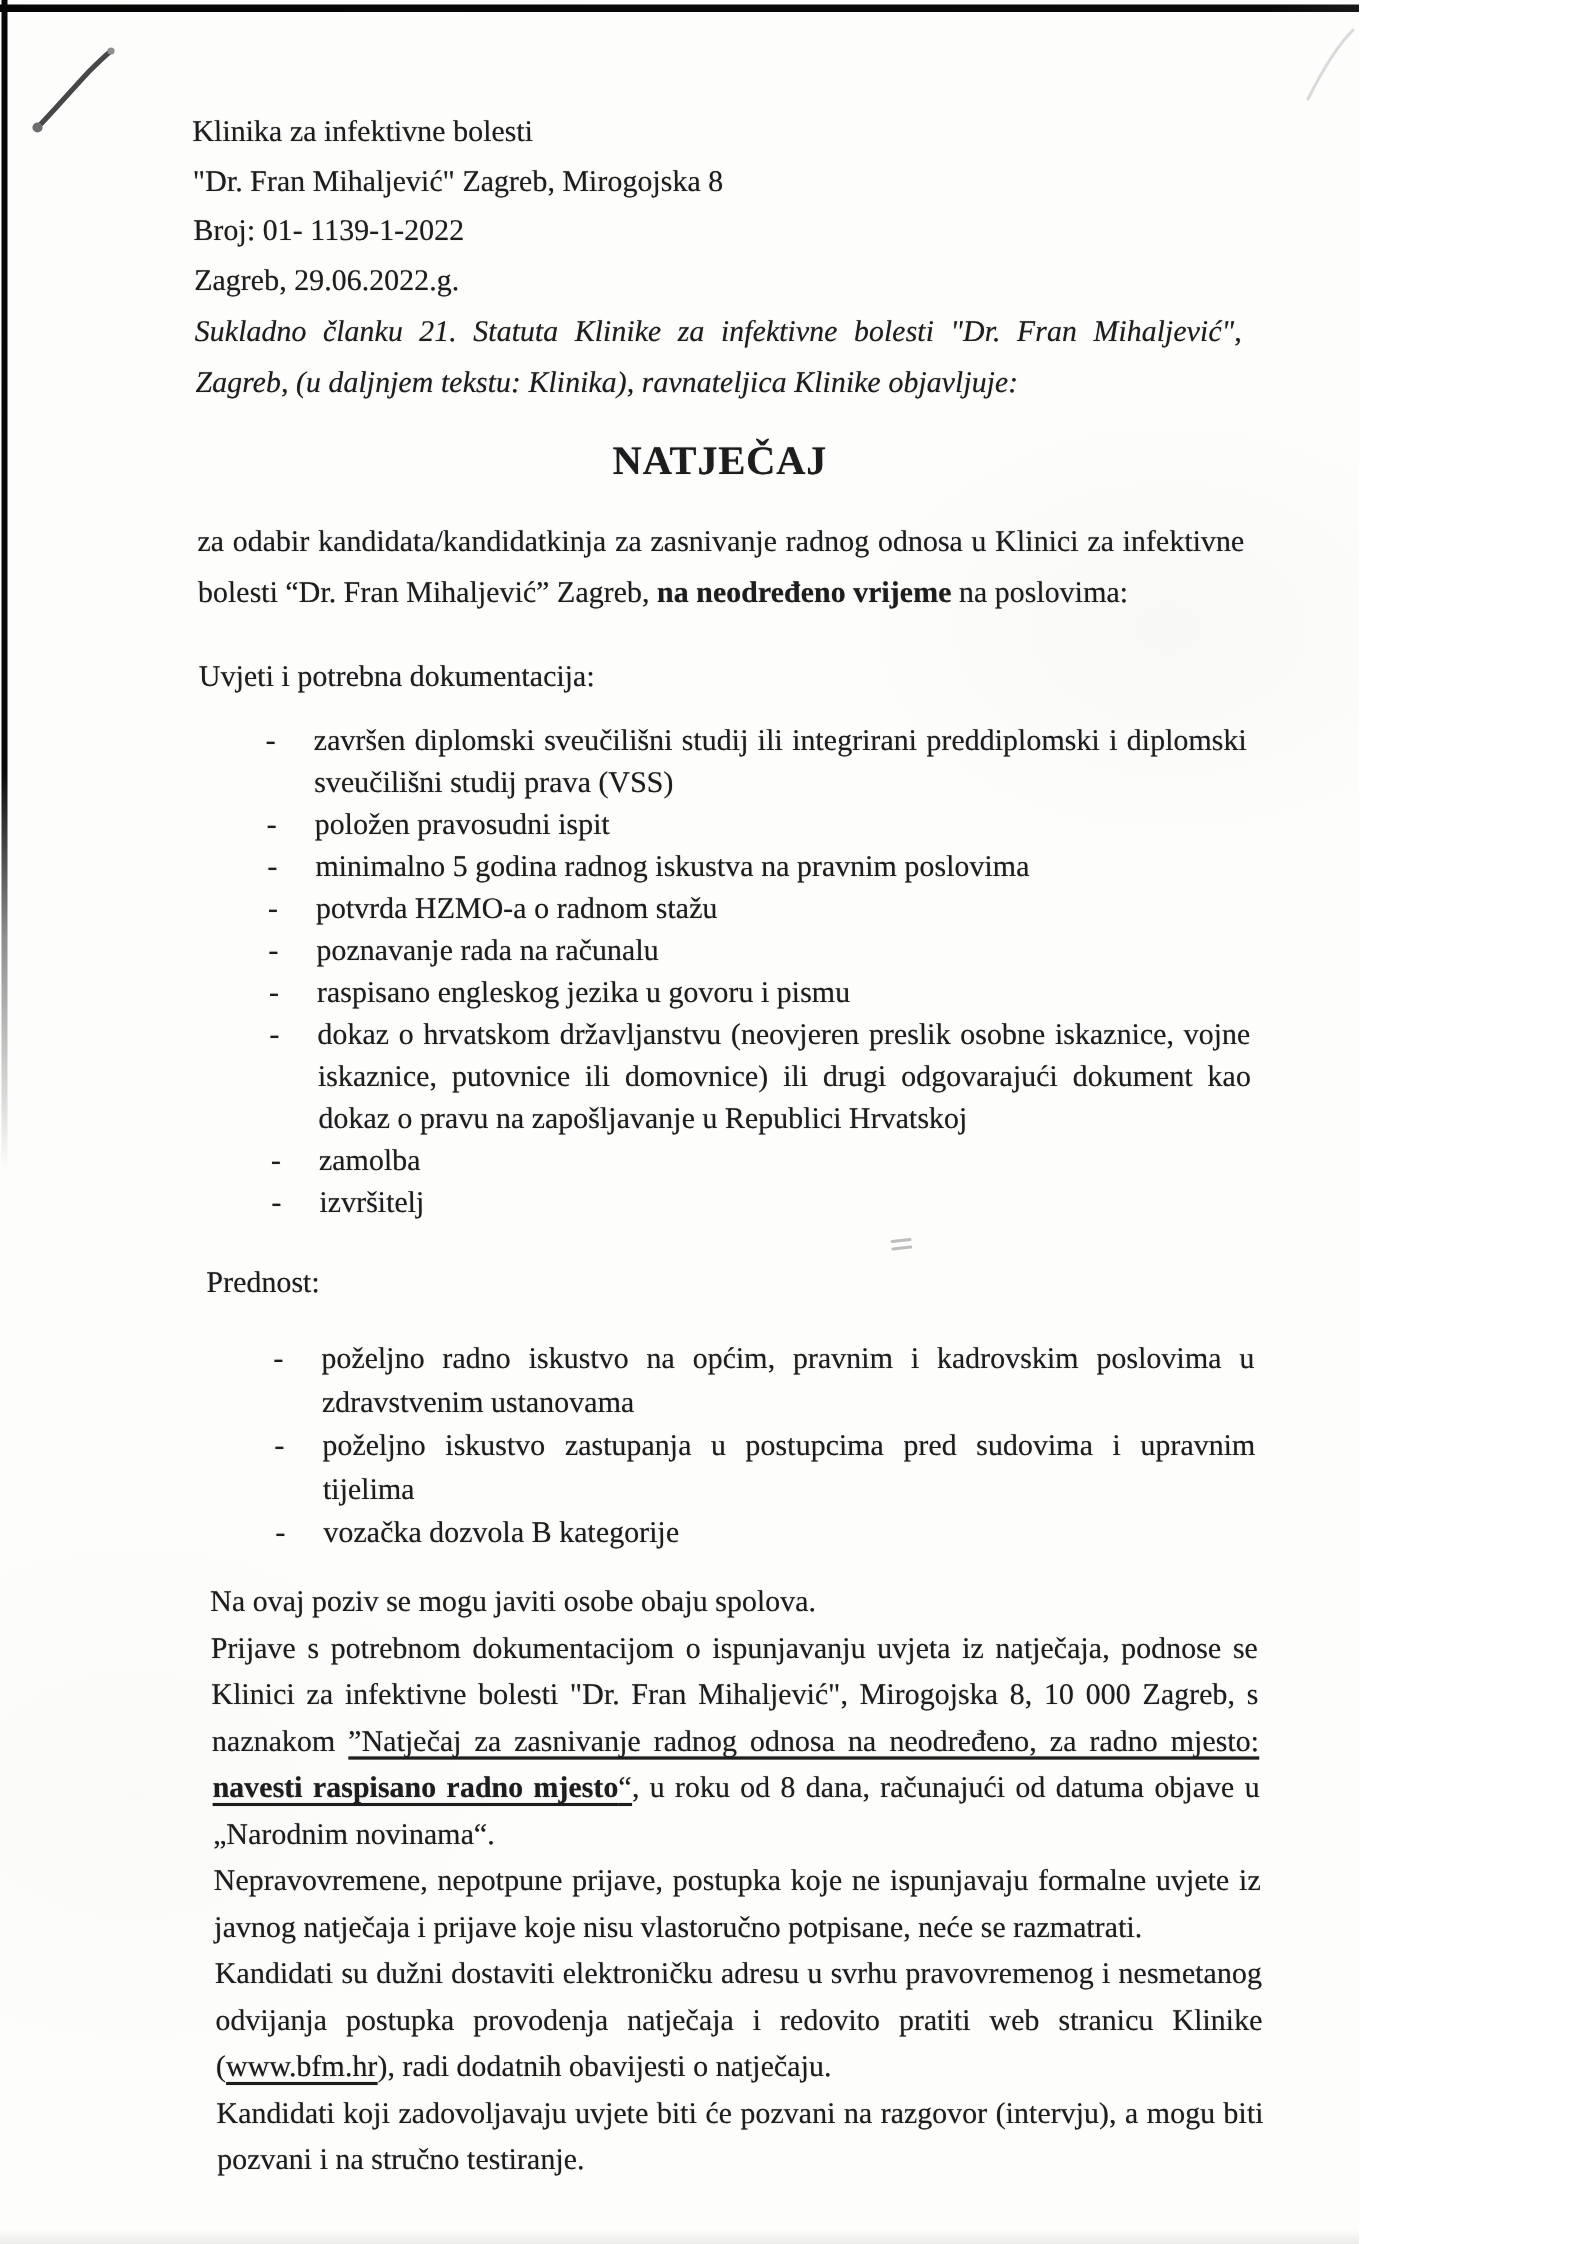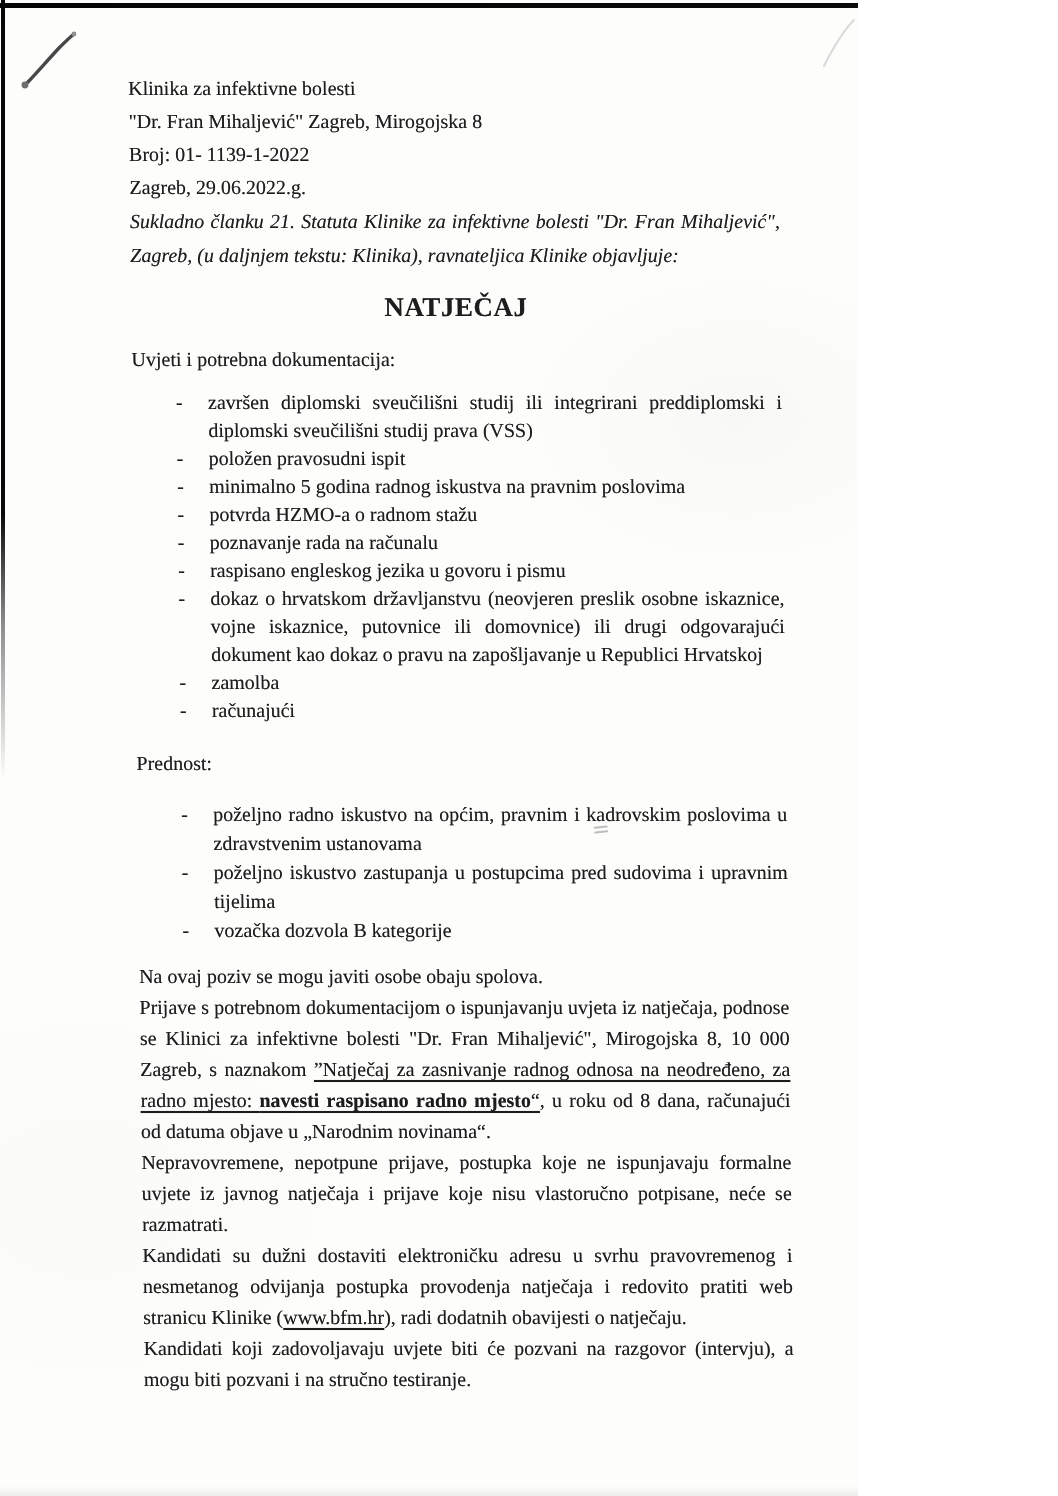--- a/index.html
+++ b/index.html
@@ -4,20 +4,21 @@
 <style>
   html,body{margin:0;padding:0;background:#ffffff;}
   .page{
     position:relative;width:858px;height:1496px;overflow:hidden;
     background:
       radial-gradient(ellipse 320px 220px at 86% 28%, rgba(0,0,0,0.018), transparent 70%),
       radial-gradient(ellipse 400px 300px at 10% 80%, rgba(0,0,0,0.012), transparent 70%),
       #fdfdfc;
     font-family:"Liberation Serif","DejaVu Serif",serif;
     color:#1d1d1d;
+    padding-left:48px;
   }
   .scan-edge-top{position:absolute;top:3px;left:0;width:1058px;height:5px;background:linear-gradient(to right,#050505 0%,#0a0a0a 80%,#333 96%,#777 100%);}
   .scan-edge-left{position:absolute;top:0;left:1px;width:4px;height:780px;
     background:linear-gradient(to bottom,#070707 0%,#0a0a0a 66%,#8d8d8d 80%,rgba(150,150,150,0) 100%);}
   .scan-bottom{position:absolute;bottom:0;left:0;width:100%;height:10px;background:linear-gradient(to bottom,rgba(0,0,0,0),rgba(90,90,90,0.10));}
   .pen-mark{position:absolute;left:16px;top:26px;}
   .corner-scratch{position:absolute;right:2px;top:16px;}
   .smudge{position:absolute;left:594px;top:826px;width:14px;height:8px;transform:rotate(-6deg);}
   .smudge i{display:block;height:2px;background:#bdbdbd;margin-bottom:3px;border-radius:1px;}
   .content{
@@ -74,20 +75,21 @@
       <div>Klinika za infektivne bolesti</div>
       <div>"Dr. Fran Mihaljević" Zagreb, Mirogojska 8</div>
       <div>Broj: 01- 1139-1-2022</div>
       <div>Zagreb, 29.06.2022.g.</div>
     </div>
 
     <p class="intro justify">Sukladno članku 21. Statuta Klinike za infektivne bolesti "Dr. Fran Mihaljević", Zagreb, (u daljnjem tekstu: Klinika), ravnateljica Klinike objavljuje:</p>
 
     <h1 class="doc-title">NATJEČAJ</h1>
 
+    <p class="purpose justify"><span>za odabir kandidata/kandidatkinja za zasnivanje radnog odnosa u Klinici za infektivne bolesti “Dr. Fran Mihaljević” Zagreb, </span><span class="b">na neodređeno vrijeme</span><span> na poslovima:</span></p>
 
 
     <p class="section-label">Uvjeti i potrebna dokumentacija:</p>
 
     <ul class="dash-list">
       <li>
           <span class="dash">-</span>
           <span class="li-text">završen diplomski sveučilišni studij ili integrirani preddiplomski i diplomski sveučilišni studij prava (VSS)</span>
         </li>
       <li>
@@ -113,21 +115,21 @@
       <li>
           <span class="dash">-</span>
           <span class="li-text">dokaz o hrvatskom državljanstvu (neovjeren preslik osobne iskaznice, vojne iskaznice, putovnice ili domovnice) ili drugi odgovarajući dokument kao dokaz o pravu na zapošljavanje u Republici Hrvatskoj</span>
         </li>
       <li>
           <span class="dash">-</span>
           <span class="li-text">zamolba</span>
         </li>
       <li>
           <span class="dash">-</span>
-          <span class="li-text">računajući</span>
+          <span class="li-text">izvršitelj</span>
         </li>
     </ul>
 
     <p class="section-label">Prednost:</p>
 
     <ul class="dash-list adv">
       <li>
           <span class="dash">-</span>
           <span class="li-text">poželjno radno iskustvo na općim, pravnim i kadrovskim poslovima u zdravstvenim ustanovama</span>
         </li>

